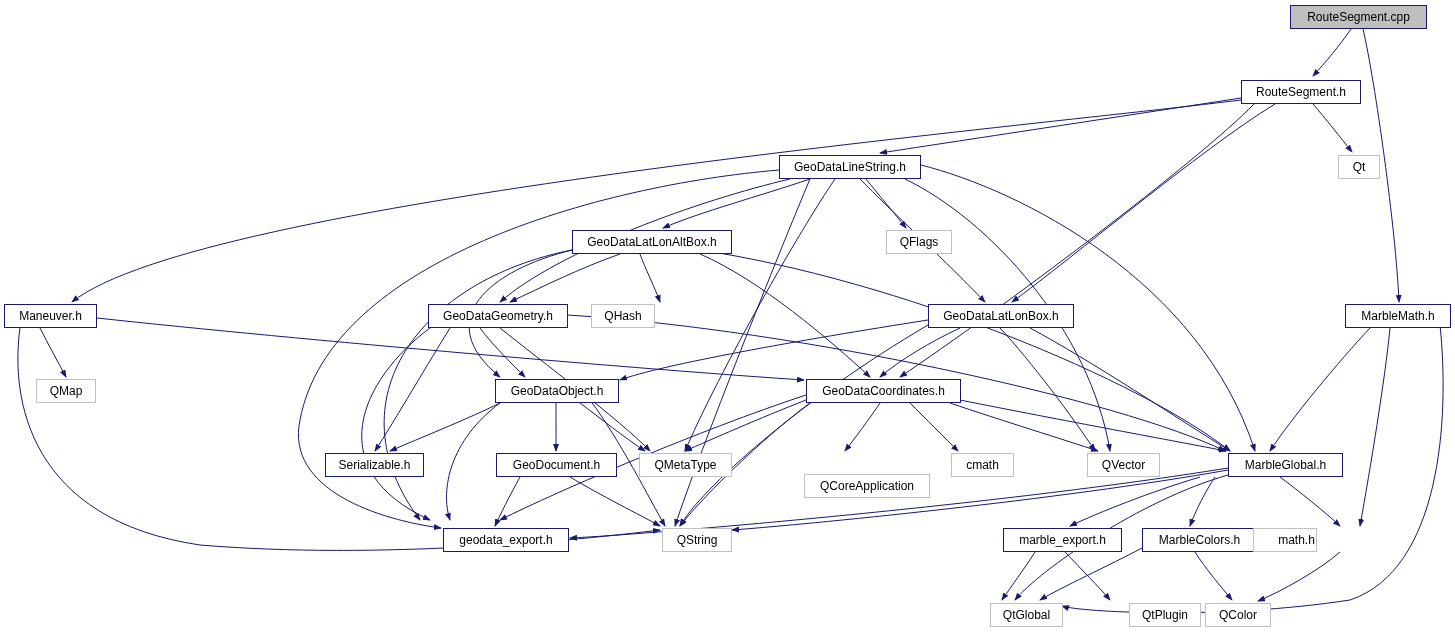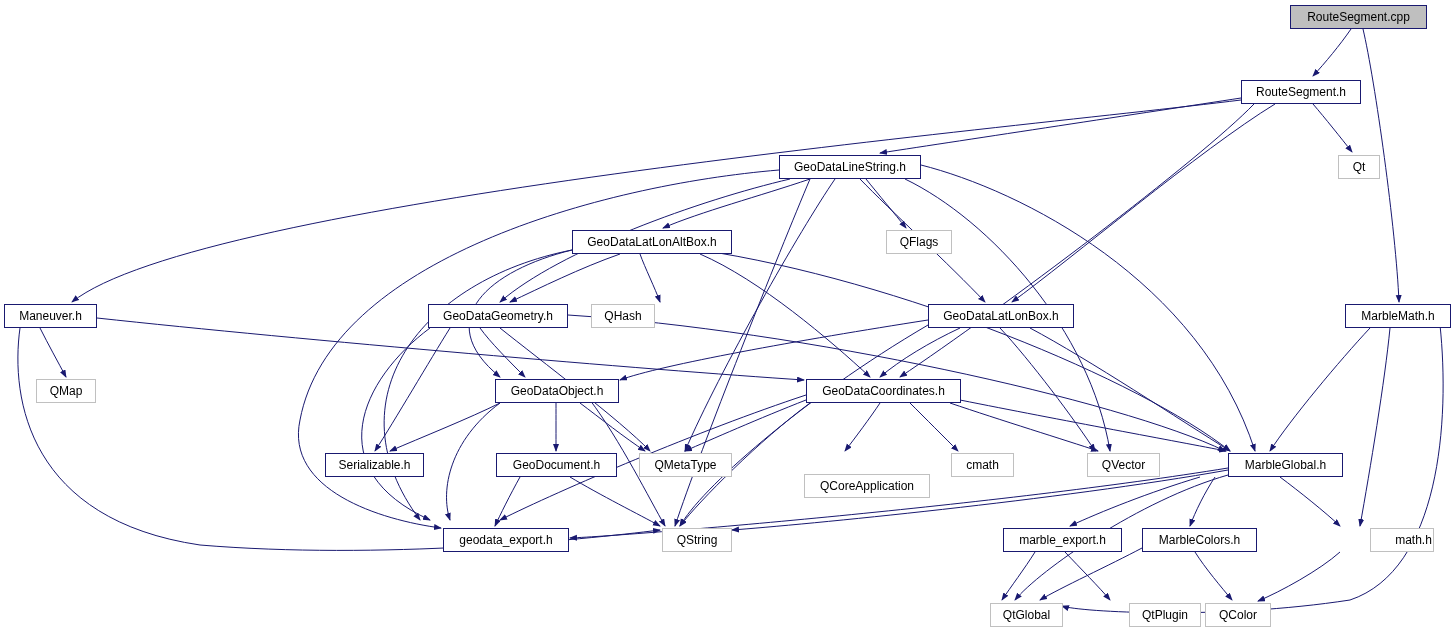--- a/index.html
+++ b/index.html
@@ -189,21 +189,21 @@
       </div>
       <div class="node plain" style="left: 662px; top: 528px; width: 70px; height: 24px;">
         <span>QString</span>
       </div>
       <div class="node" style="left: 1003px; top: 528px; width: 119px; height: 24px;">
         <span>marble_export.h</span>
       </div>
       <div class="node" style="left: 1142px; top: 528px; width: 115px; height: 24px; justify-content: center;">
         <span>MarbleColors.h</span>
       </div>
-      <div class="node plain" style="left: 1370px; top: 528px; width: 64px; height: 24px; padding-left: 23px;">
+      <div class="node plain" style="left: 1253px; top: 528px; width: 64px; height: 24px; padding-left: 23px;">
         <span>math.h</span>
       </div>
       <div class="node plain" style="left: 990px; top: 603px; width: 73px; height: 24px;">
         <span>QtGlobal</span>
       </div>
       <div class="node plain" style="left: 1087px; top: 603px; width: 72px; height: 24px; margin-left: 42px;">
         <span>QtPlugin</span>
       </div>
       <div class="node plain" style="left: 1205px; top: 603px; width: 66px; height: 24px;">
         <span>QColor</span>

